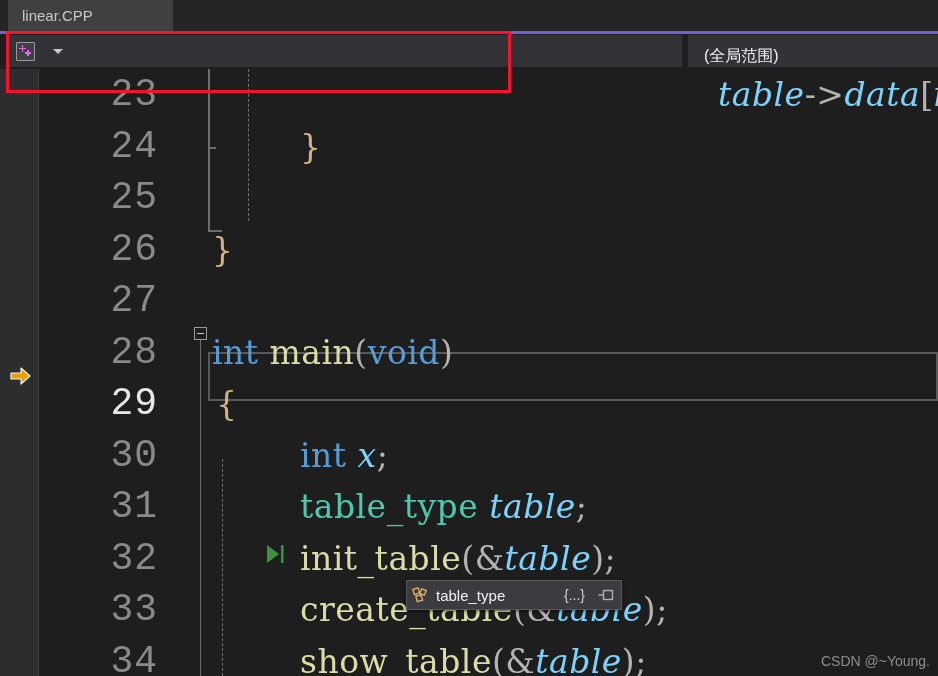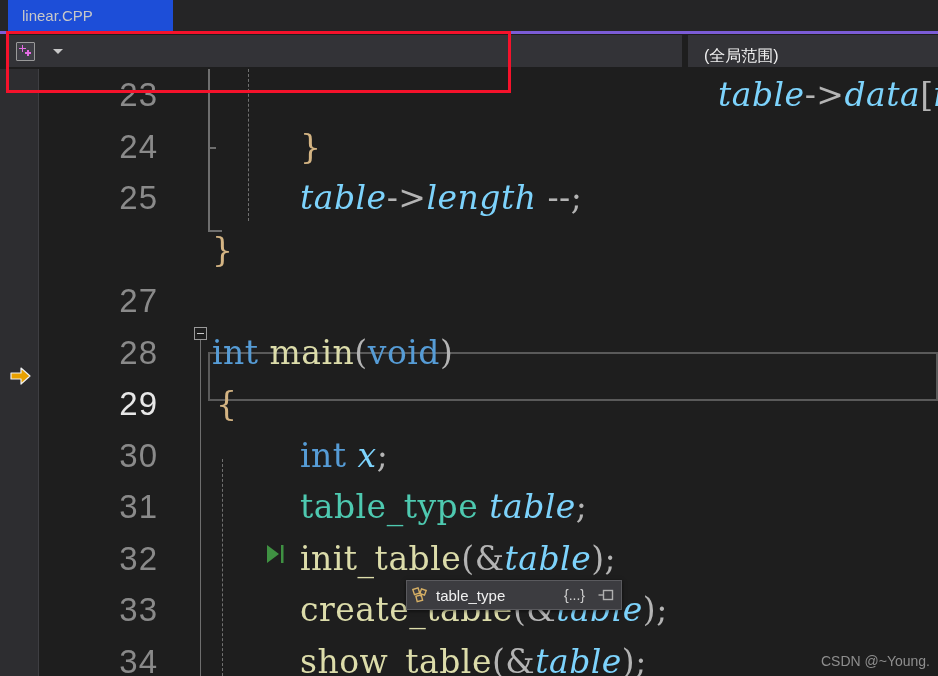--- a/index.html
+++ b/index.html
@@ -19,21 +19,21 @@
   .tabstrip {
     position: absolute;
     left: 0; top: 0;
     width: 938px; height: 31px;
     background: #252526;
   }
   .tab {
     position: absolute;
     left: 8px; top: 0;
     width: 165px; height: 31px;
-    background: #1d4ed8;
+    background: #404040;
     color: #c8c8c8;
     font-size: 15px;
     line-height: 31px;
     padding-left: 14px;
     box-sizing: border-box;
     white-space: nowrap;
     overflow: hidden;
   }
 
   
@@ -147,22 +147,22 @@
     height: 51.5px;
     white-space: nowrap;
   }
   .lineno {
     position: absolute;
     left: 84px;
     top: 0;
     width: 74px;
     text-align: right;
     color: #8a8a8a;
-    font-family: Liberation Sans, sans-serif;
-    font-size: 33px;
+    font-family: Liberation Mono, monospace;
+    font-size: 38px;
     line-height: 51.5px;
     letter-spacing: 1px;
   }
   .lineno.current {
     color: #e8e8e8;
   }
   .code {
     position: absolute;
     left: 208px;
     top: 0;
@@ -349,23 +349,23 @@
       <div class="row">
         <div class="lineno">23</div>
         <div class="code" style="left: 718px;"><span class="var">table</span><span class="pun">-&gt;</span><span class="var">data</span><span class="pun">[</span><span class="var">i</span></div>
       </div>
       <div class="row">
         <div class="lineno">24</div>
         <div class="code" style="left: 300px;"><span class="br">}</span></div>
       </div>
       <div class="row">
         <div class="lineno">25</div>
-        <div class="code" style="left: 300px;"><span class="var">table</span><span class="pun">-&gt;</span><span class="var">length</span><span class="pun"> --;</span></div>
-      </div>
-      <div class="row">
+      </div>
+      <div class="row">
+        <div class="lineno">26</div>
         <div class="code" style="left: 212px;"><span class="br">}</span></div>
       </div>
       <div class="row">
         <div class="lineno">27</div>
         <div class="code" style="left: 208px;"></div>
       </div>
       <div class="row">
         <div class="lineno">28</div>
         <div class="code" style="left: 212px;"><span class="kw">int</span><span class="pun"> </span><span class="fn">main</span><span class="pun">(</span><span class="kw">void</span><span class="pun">)</span></div>
       </div>

